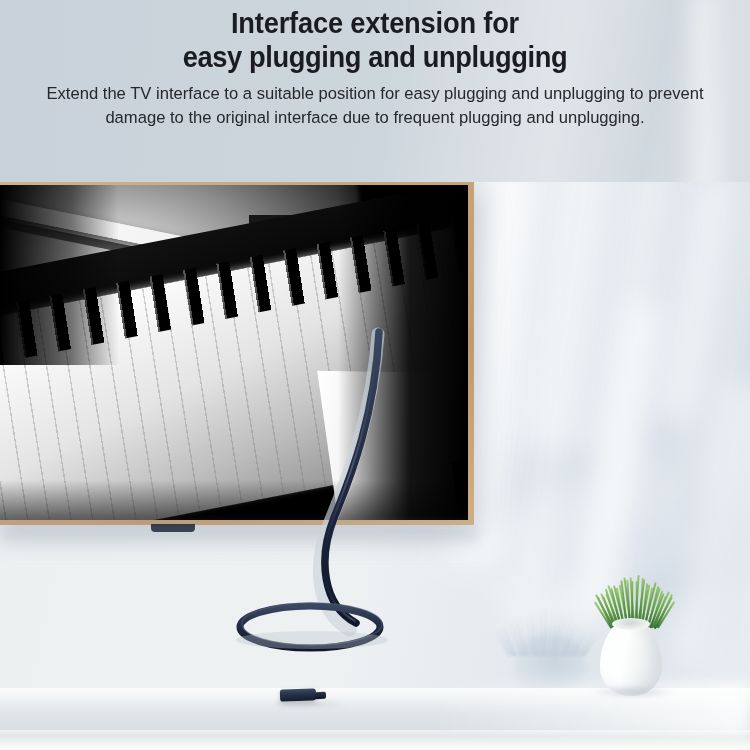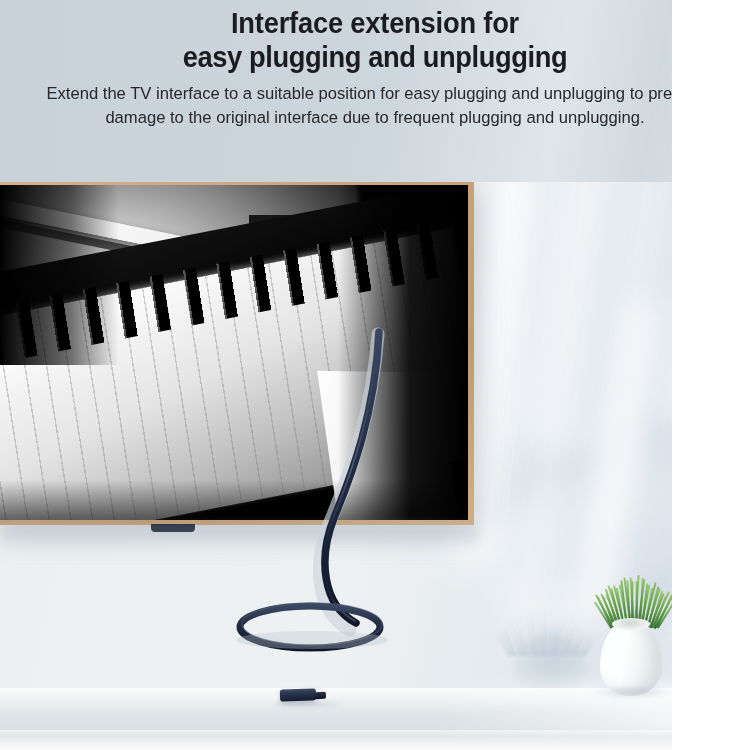--- a/index.html
+++ b/index.html
@@ -5,21 +5,21 @@
 <style>
   * { margin:0; padding:0; box-sizing:border-box; }
 
   html,body{
     width:750px; height:750px; overflow:hidden;
     font-family:"Liberation Sans", sans-serif;
   }
 
   #banner{
     position:relative;
-    width:672px; height:750px;
+    width:750px; height:750px;
     overflow:hidden;
     background:#ccd5dd;
   }
 
   
   #header-band{
     position:absolute; left:0; top:0;
     width:750px; height:182px;
     background:
       

